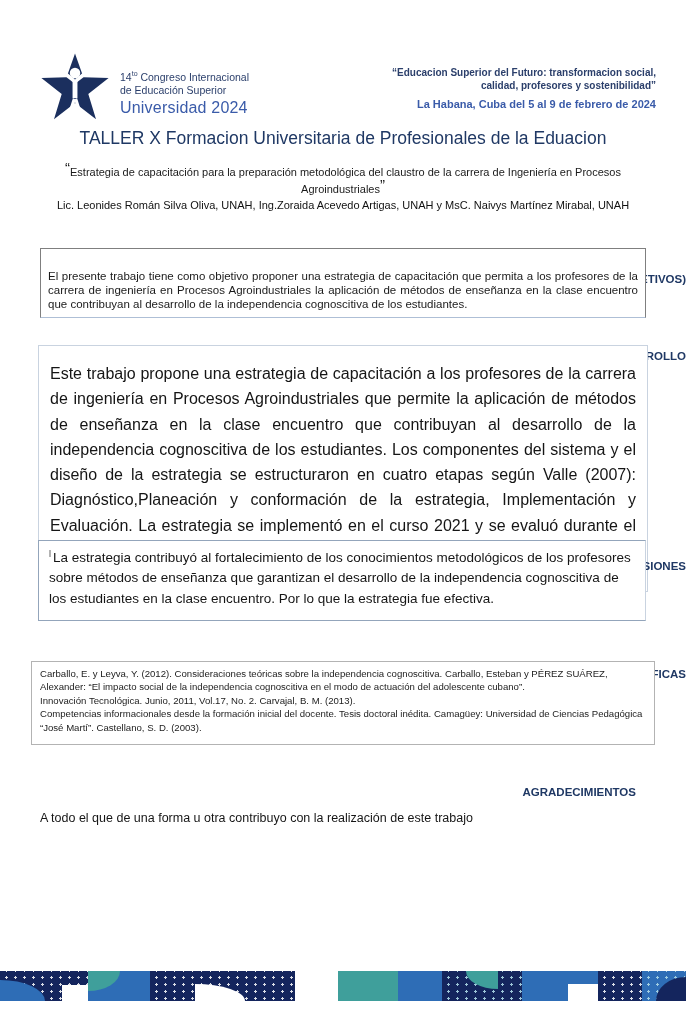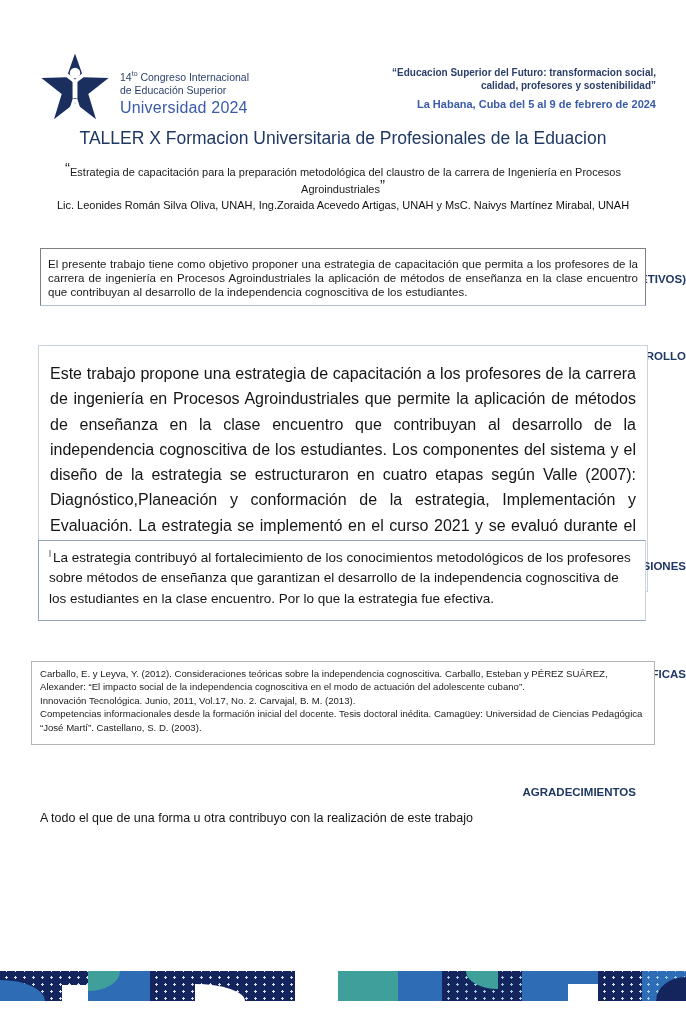--- a/index.html
+++ b/index.html
@@ -20,21 +20,21 @@
   .hloc{font-weight:bold;font-size:11px;color:#3a5ba9;margin-top:6px;}
   
   .title{top:128px;left:0;right:0;text-align:center;color:#1f3864;font-size:17.5px;}
   .subtitle{top:162px;left:30px;right:30px;text-align:center;color:#1a1a1a;font-size:11px;}
   .subtitle .q{font-size:15px;position:relative;top:-3px;}
   .authors{top:199px;left:30px;right:30px;text-align:center;font-size:11px;color:#111;}
   .sec-head{left:0;right:0;text-align:right;color:#1f3864;font-weight:bold;font-size:11.5px;margin-top:40px;}
   .h1{top:233px;} .h2{top:310px;} .h3{top:520px;} .h4{top:628px;}
   .box{background:#fff;}
   .intro-box{top:248px;left:40px;right:40px;border:1px solid #7f7f7f;border-bottom-color:#aebfd6;
-    padding:8px 7px 6px;font-size:11.5px;line-height:1.22;text-align:justify;}
+    padding:20px 7px 6px;font-size:11.5px;line-height:1.22;text-align:justify;}
   .dev-box{top:345px;left:38px;right:38px;border:1px solid #c9d3e0;
     padding:15px 11px 28px;font-size:16px;line-height:1.58;text-align:justify;color:#151515;}
   .conc-box{top:540px;left:38px;right:40px;border:1px solid #93a5bb;border-right-color:#c9d3e0;
     padding:7px 10px 11px;font-size:13.5px;line-height:1.5;color:#151515;}
   .conc-mark{font-size:9px;vertical-align:top;color:#444;margin-right:2px;}
   .ref-box{top:661px;left:31px;right:31px;border:1px solid #b3b3b3;
     padding:5px 8px 10px;font-size:9.6px;line-height:1.4;color:#1c1c1c;}
   .agrad{top:786px;right:50px;color:#1f3864;font-weight:bold;font-size:11.5px;text-align:center;}
   .ack{top:811px;left:40px;right:40px;font-size:12.5px;color:#151515;}
   

